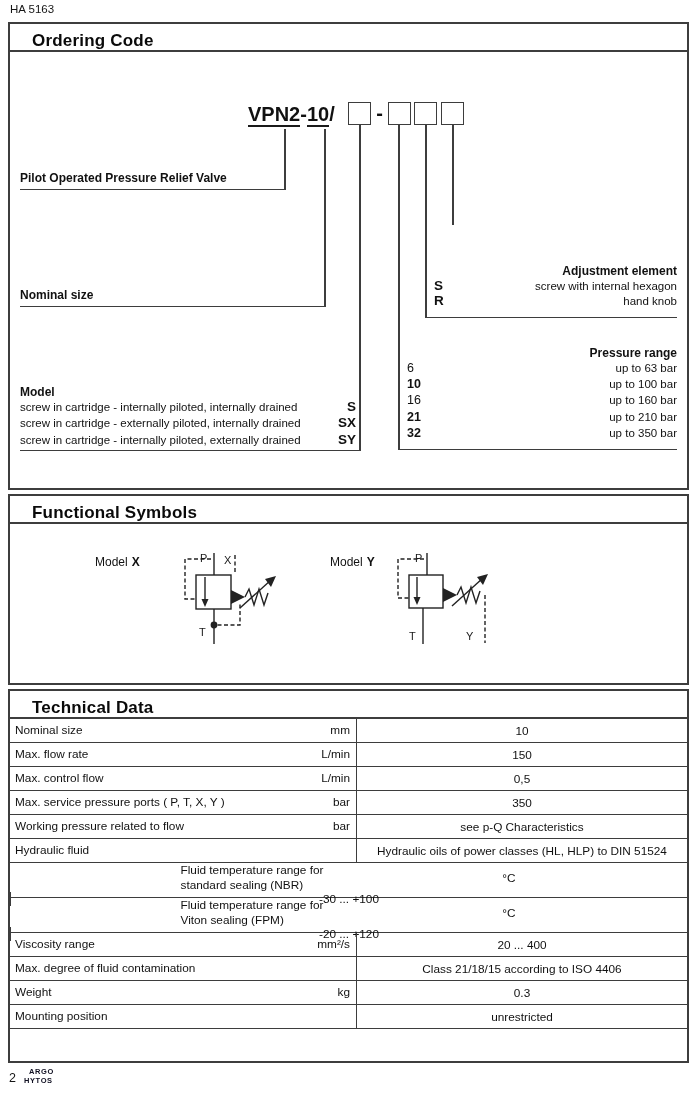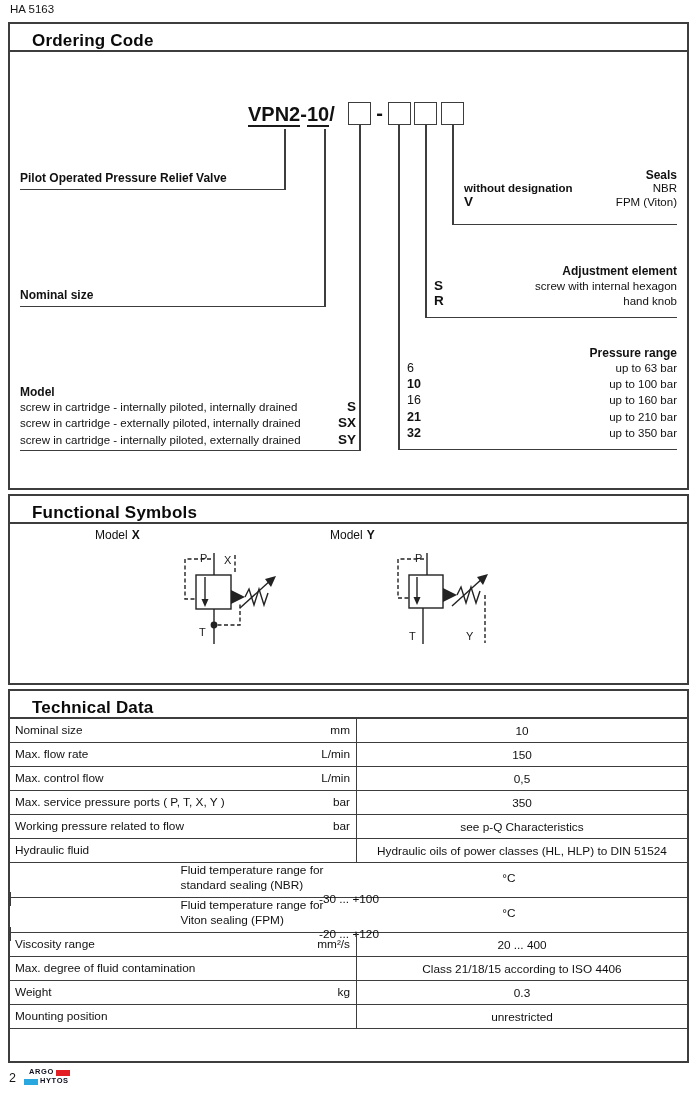--- a/index.html
+++ b/index.html
@@ -24,37 +24,37 @@
   .callout{position:absolute;border-bottom:1.5px solid #3d3d3d;box-sizing:border-box;}
   .co-title{font-weight:bold;font-size:12px;}
   .co-row{display:flex;justify-content:space-between;align-items:baseline;}
   .co-code{font-size:11.5px;padding-left:9px;}
   .co-code.big{font-size:13.5px;font-weight:bold;}
   .co-desc{font-size:11.5px;}
   .bold{font-weight:bold;}
   .right{text-align:right;}
 
   
-  .fs-label{position:absolute;top:4px;font-size:12px;}
+  .fs-label{position:absolute;top:31px;font-size:12px;}
   .fs-label b{margin-left:4px;}
   svg text{font-family:"Liberation Sans",sans-serif;font-size:11px;fill:#1a1a1a;}
 
   
   .t-row{display:flex;border-bottom:1.5px solid #3d3d3d;box-sizing:border-box;height:24px;align-items:center;}
   .t-row.tall{height:35px;flex-direction:column;}
   .t-left{width:346px;display:flex;justify-content:space-between;align-items:center;box-sizing:border-box;padding-left:5px;padding-right:6px;}
   .t-label{font-size:11.8px;white-space:pre-line;line-height:1.25;}
   .t-unit{font-size:11.8px;text-align:left;white-space:nowrap;}
   .t-value{flex:1;border-left:1.5px solid #3d3d3d;align-self:stretch;display:flex;align-items:center;justify-content:center;font-size:11.8px;text-align:center;}
   .t-filler{height:32px;}
 
   
   .page-num{position:absolute;left:9px;top:1071px;font-size:12.5px;color:#151515;}
   .brand{position:absolute;left:24px;top:1068px;font-weight:bold;color:#101022;}
-  .brand .row{display:flex;align-items:flex-end;height:8px;margin-bottom:1px;}
+  .brand .row{display:flex;align-items:flex-start;height:8px;margin-bottom:1px;flex-direction:column;}
   .brand .txt{font-size:7.5px;letter-spacing:0.6px;line-height:8px;}
   .brand .blk{display:inline-block;width:14px;height:6.5px;}
   .brand .row1{margin-left:5px;}
   .blk-red{margin-left:2px;}
   .blk-cyan{margin-right:2px;}
 </style>
 </head>
 <body>
 
 <div class="doc-num">HA 5163</div>
@@ -81,31 +81,20 @@
     <div class="vline" style="left:442px;top:73px;height:100px;"></div>
 
     <div class="callout" style="left:10px;top:116px;width:264px;height:22px;">
       <span class="co-title">Pilot Operated Pressure Relief Valve</span>
     </div>
 
     <div class="callout" style="left:10px;top:233px;width:304px;height:22px;">
       <span class="co-title">Nominal size</span>
     </div>
 
-    <div class="callout" style="left:442px;top:114px;width:225px;height:59px;padding-top:2px;">
-      <div class="co-title right">Seals</div>
-      <div class="co-row">
-        <span class="co-code bold" style="padding-left:12px;">without designation</span>
-        <span class="co-desc">NBR</span>
-      </div>
-      <div class="co-row">
-        <span class="co-code big" style="padding-left:12px;">V</span>
-        <span class="co-desc">FPM (Viton)</span>
-      </div>
-    </div>
 
     <div class="callout" style="left:415px;top:206px;width:252px;height:60px;padding-top:6px;">
       <div class="co-title right">Adjustment element</div>
       <div class="co-row">
         <span class="co-code big">S</span>
         <span class="co-desc">screw with internal hexagon</span>
       </div>
       <div class="co-row">
         <span class="co-code big">R</span>
         <span class="co-desc">hand knob</span>

